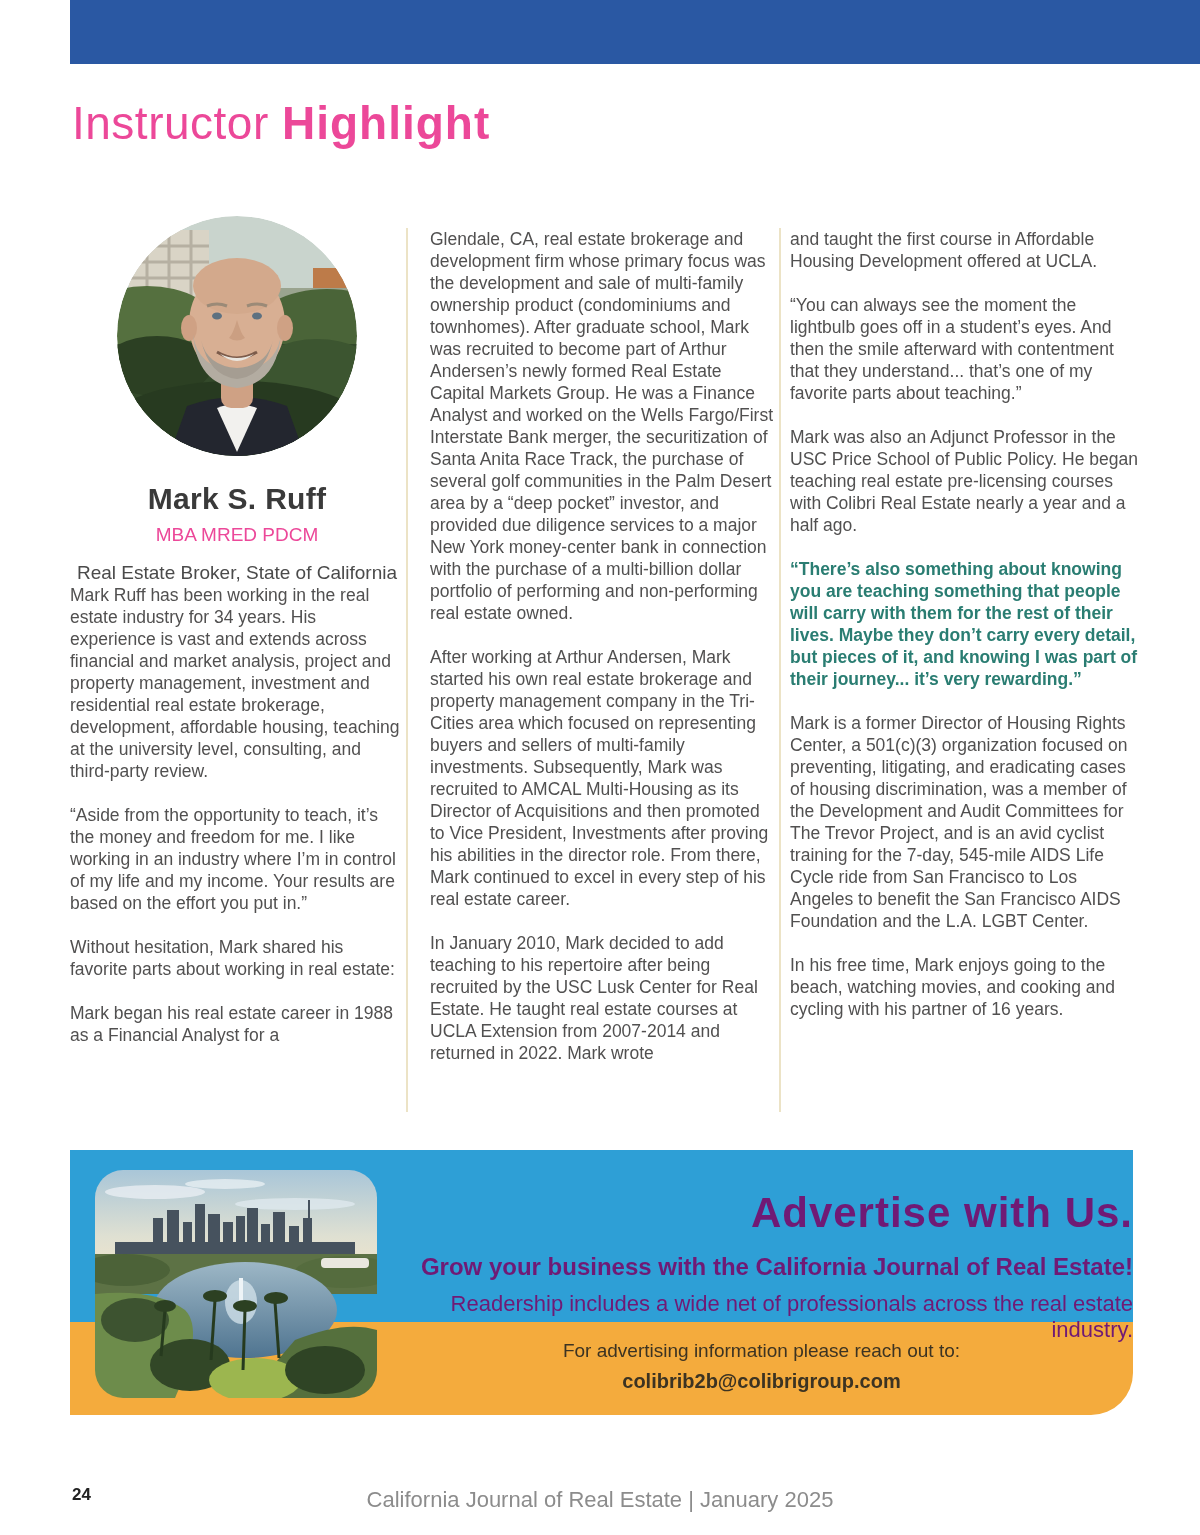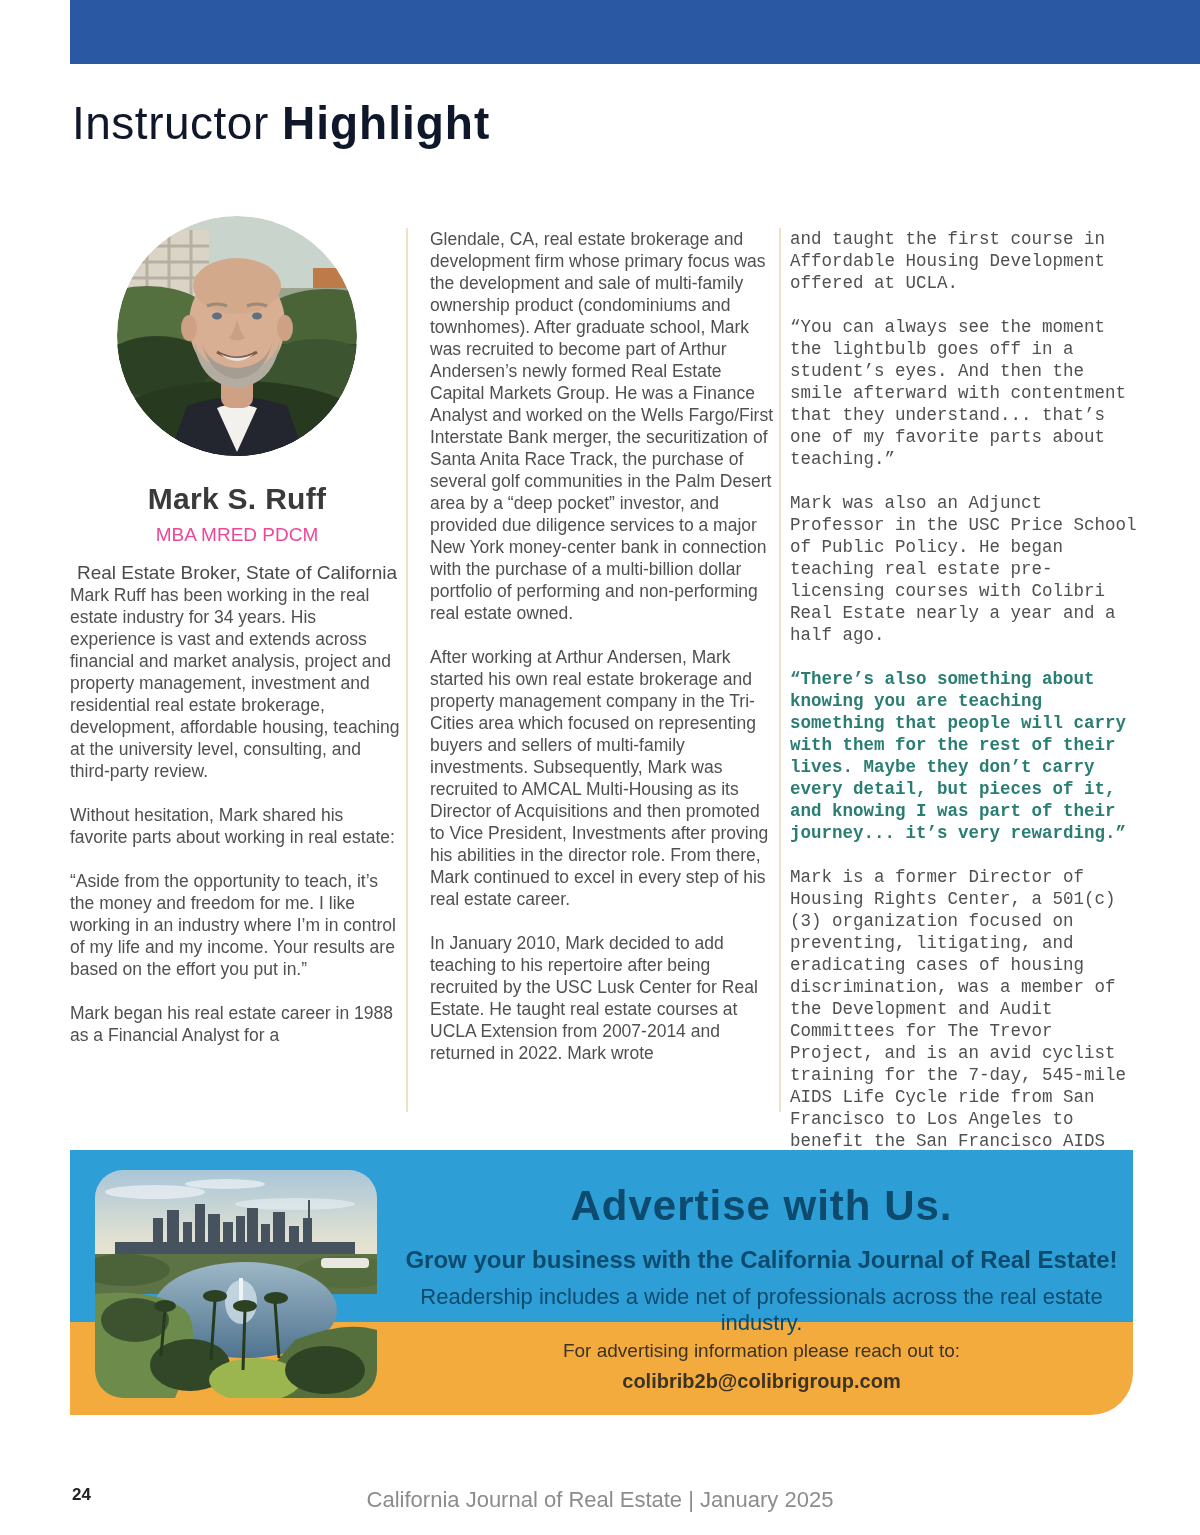--- a/index.html
+++ b/index.html
@@ -1,49 +1,49 @@
 <!DOCTYPE html>
 <html><head>
 <meta charset="utf-8">
 <style>
   html,body{margin:0;padding:0;background:#ffffff;}
   .page{position:relative;width:1200px;height:1535px;background:#ffffff;overflow:hidden;
         font-family:"Liberation Sans","DejaVu Sans",sans-serif;color:#4f4e4e;}
 
   
   .header-bar{position:absolute;left:70px;top:0;width:1130px;height:64px;background:#2a58a3;}
-  .page-title{position:absolute;left:72px;top:96px;font-size:46px;color:#0f172a;letter-spacing:0.5px;text-align:center;}
+  .page-title{position:absolute;left:72px;top:96px;font-size:46px;color:#ec4899;letter-spacing:0.5px;text-align:center;}
   .page-title .t-reg{font-weight:400;}
   .page-title .t-bold{font-weight:700;letter-spacing:1px;}
 
   
   .col{position:absolute;font-size:17.5px;line-height:22px;color:#515050;}
   .col p{margin:0 0 22px 0;}
   .col-left{left:70px;top:216px;width:334px;}
   .col-mid{left:430px;top:228px;width:344px;}
-  .col-right{left:790px;top:228px;width:350px;font-family:Liberation Mono, monospace;}
+  .col-right{left:790px;top:228px;width:350px;}
   .divider{position:absolute;top:228px;width:2px;height:884px;background:#ece3c6;}
   .divider.d1{left:406px;}
   .divider.d2{left:779px;}
 
   
   .photo-wrap{width:240px;height:240px;margin:0 auto;border-radius:50%;overflow:hidden;}
   .profile-name{margin-top:32px;text-align:center;font-size:30px;font-weight:700;color:#3a3a3a;letter-spacing:0.3px;}
   .profile-creds{margin-top:14px;text-align:center;font-size:19px;color:#ec4899;}
   .profile-role{margin-top:16px;text-align:center;font-size:19px;color:#4a4a4a;}
   .bio-start{margin-top:28px;}
 
   .teal-quote{color:#2a7d72;font-weight:700;}
 
   
   .ad-banner{position:absolute;left:70px;top:1150px;width:1063px;height:265px;}
   .ad-blue{position:absolute;left:0;top:0;width:100%;height:172px;background:#2e9fd6;}
   .ad-orange{position:absolute;left:0;top:172px;width:100%;height:93px;background:#f4ab3d;border-bottom-right-radius:42px;}
   .ad-photo{position:absolute;left:25px;top:20px;width:282px;height:228px;border-radius:28px;overflow:hidden;z-index:2;}
-  .ad-text{position:absolute;left:320px;top:0;width:743px;text-align:center;color:#0c4a6e;}
+  .ad-text{position:absolute;left:320px;top:7px;width:743px;text-align:right;color:#701a75;}
   .ad-headline{margin-top:32px;font-size:42px;font-weight:700;letter-spacing:1px;}
   .ad-subheadline{margin-top:16px;font-size:24px;font-weight:700;}
   .ad-body{margin-top:10px;font-size:22px;font-weight:400;}
   .ad-contact{position:absolute;left:320px;top:190px;width:743px;text-align:center;color:#3c3категор322;}
   .ad-contact{color:#3c3322;}
   .ad-contact-label{font-size:19px;}
   .ad-contact-email{margin-top:8px;font-size:20px;font-weight:700;}
 
   
   .footer-num{position:absolute;left:72px;top:1485px;font-size:17px;font-weight:700;color:#222;}
@@ -115,22 +115,22 @@
           <path d="M130 90 Q140 86 150 90" stroke="#9b8a77" stroke-width="3" fill="none"></path>
 
           <path d="M120 104 Q116 118 112 122 Q120 127 128 122 Q124 118 120 104 Z" fill="#cb9f82"></path>
         </g>
       </svg>
     </div>
     <div class="profile-name">Mark S. Ruff</div>
     <div class="profile-creds">MBA MRED PDCM</div>
     <div class="profile-role">Real Estate Broker, State of California</div>
     <p class="bio-start">Mark Ruff has been working in the real estate industry for 34 years. His experience is vast and extends across financial and market analysis, project and property management, investment and residential real estate brokerage, development, affordable housing, teaching at the university level, consulting, and third-party review.</p>
+    <p>“Aside from the opportunity to teach, it’s the money and freedom for me. I like working in an industry where I’m in control of my life and my income. Your results are based on the effort you put in.”</p>
     <p>Without hesitation, Mark shared his favorite parts about working in real estate:</p>
-    <p>“Aside from the opportunity to teach, it’s the money and freedom for me. I like working in an industry where I’m in control of my life and my income. Your results are based on the effort you put in.”</p>
     <p>Mark began his real estate career in 1988 as a Financial Analyst for a</p>
   </div>
 
   <div class="col col-mid">
     <p>Glendale, CA, real estate brokerage and development firm whose primary focus was the development and sale of multi-family ownership product (condominiums and townhomes).  After graduate school, Mark was recruited to become part of Arthur Andersen’s newly formed Real Estate Capital Markets Group. He was a Finance Analyst and worked on the Wells Fargo/First Interstate Bank merger, the securitization of Santa Anita Race Track, the purchase of several golf communities in the Palm Desert area by a “deep pocket” investor, and provided due diligence services to a major New York money-center bank in connection with the purchase of a multi-billion dollar portfolio of performing and non-performing real estate owned.</p>
     <p>After working at Arthur Andersen, Mark started his own real estate brokerage and property management company in the Tri-Cities area which focused on representing buyers and sellers of multi-family investments. Subsequently, Mark was recruited to AMCAL Multi-Housing as its Director of Acquisitions and then promoted to Vice President, Investments after proving his abilities in the director role. From there, Mark continued to excel in every step of his real estate career.</p>
     <p>In January 2010, Mark decided to add teaching to his repertoire after being recruited by the USC Lusk Center for Real Estate. He taught real estate courses at UCLA Extension from 2007-2014 and returned in 2022. Mark wrote</p>
   </div>
 
   <div class="col col-right">

